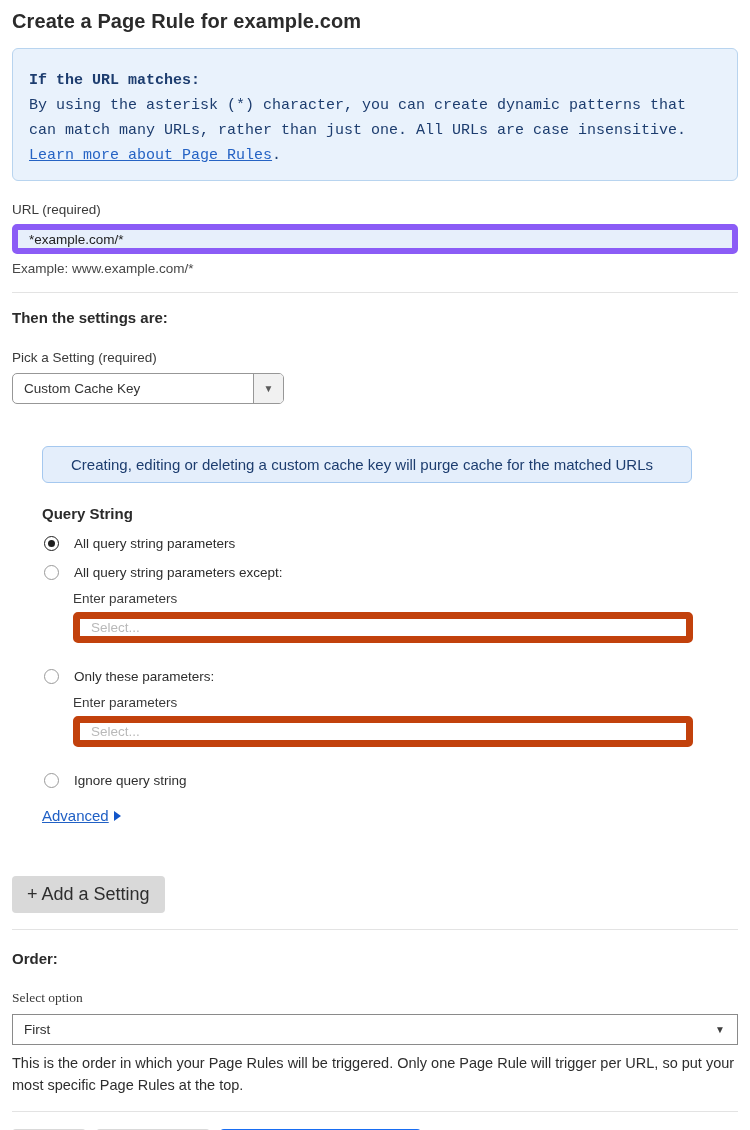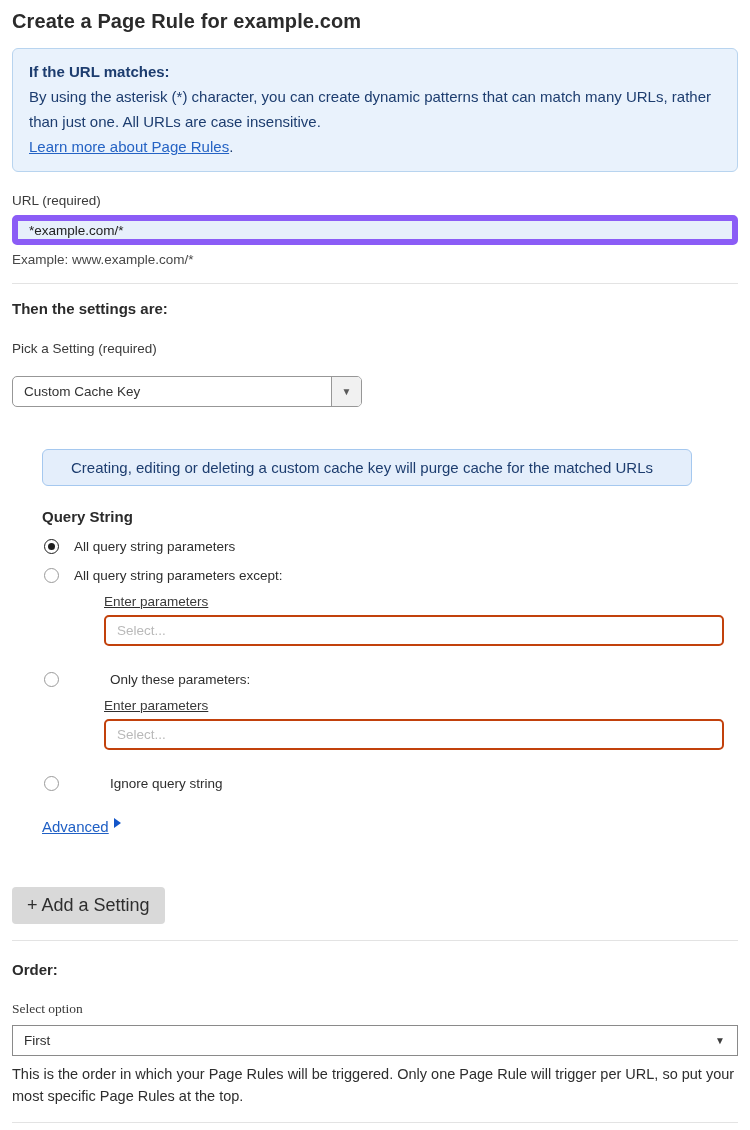--- a/index.html
+++ b/index.html
@@ -20,24 +20,25 @@
     color: #2b2b2b;
     letter-spacing: 0.1px;
   }
 
   
   .info-box {
     margin-top: 15px;
     background: #e9f2fc;
     border: 1px solid #b8d4ef;
     border-radius: 6px;
-    padding: 10px 16px 12px 16px;
+    padding: 19px 16px 12px 16px;
     color: #1d3d6f;
     font-size: 15px;
     line-height: 25px;
+    font-family: Liberation Mono, monospace;
   }
   .info-box .info-heading { font-weight: bold; }
   .info-link { color: #2563c4; text-decoration: underline; cursor: pointer; }
 
   
   .field-label { margin-top: 21px; font-size: 13.5px; color: #3a3a3a; }
   .url-input {
     margin-top: 7px;
     width: 100%;
     height: 30px;
@@ -53,22 +54,22 @@
   .example-text { margin-top: 7px; font-size: 13.5px; color: #474747; }
 
   hr.divider { border: none; border-top: 1px solid #e3e3e3; margin-top: 16px; }
 
   .section-heading { font-size: 15px; font-weight: bold; color: #2b2b2b; }
   .settings-heading { margin-top: 16px; }
 
   
   .pick-label { margin-top: 24px; font-size: 13.5px; color: #3a3a3a; }
   .setting-select {
-    margin-top: 20px;
-    width: 350px; height: 31px;
+    margin-top: 8px;
+    width: 272px; height: 31px;
     border: 1px solid #979797;
     border-radius: 5px;
     display: flex; align-items: stretch;
     background: #ffffff;
     cursor: pointer;
     overflow: hidden;
   }
   .setting-select .select-value {
     flex: 1; display: flex; align-items: center;
     padding: 0 11px; font-size: 13.5px; color: #333;
@@ -92,53 +93,53 @@
     color: #1d3d6f;
   }
 
   
   .qs-heading { margin-left: 30px; margin-top: 22px; }
   .radio-row {
     margin-left: 32px; margin-top: 14px;
     display: flex; align-items: center;
     cursor: pointer;
   }
-  .radio-row.gap-lg { margin-top: 26px; gap: 36px; }
+  .radio-row.gap-lg { margin-top: 26px; }
   .radio-circle {
     width: 15px; height: 15px;
     border: 1.5px solid #9a9a9a;
     border-radius: 50%;
     display: inline-flex; align-items: center; justify-content: center;
     flex: none;
     background: #fff;
   }
   .radio-circle.checked { border-color: #1f1f1f; }
   .radio-circle.checked::after {
     content: ""; width: 7px; height: 7px; border-radius: 50%; background: #1f1f1f;
   }
   .radio-label { margin-left: 15px; font-size: 13.5px; color: #2e2e2e; }
 
-  .sub-field { margin-left: 92px; text-decoration: underline; }
+  .sub-field { margin-left: 61px; }
   .sub-label { margin-top: 11px; font-size: 13.5px; color: #3a3a3a; }
   .param-input {
     margin-top: 6px;
     width: 620px; height: 31px;
-    border: 2px solid #c2410c;
+    border: 7px solid #c2410c;
     border-radius: 5px;
     padding: 0 11px;
     font-size: 13.5px; color: #333;
     font-family: "Liberation Sans", sans-serif;
     outline: none;
   }
   .param-input::placeholder { color: #b9b9b9; }
 
   
   .advanced-link {
-    margin-left: 30px; margin-top: 27px;
-    display: inline-flex; 
+    margin-left: 30px; margin-top: 19px;
+    display: inline-flex; align-items: center;
     cursor: pointer;
   }
   .advanced-text { font-size: 15px; color: #2060c5; text-decoration: underline; }
   .advanced-caret {
     margin-left: 5px;
     width: 0; height: 0;
     border-left: 7px solid #1356c9;
     border-top: 5.5px solid transparent;
     border-bottom: 5.5px solid transparent;
   }

